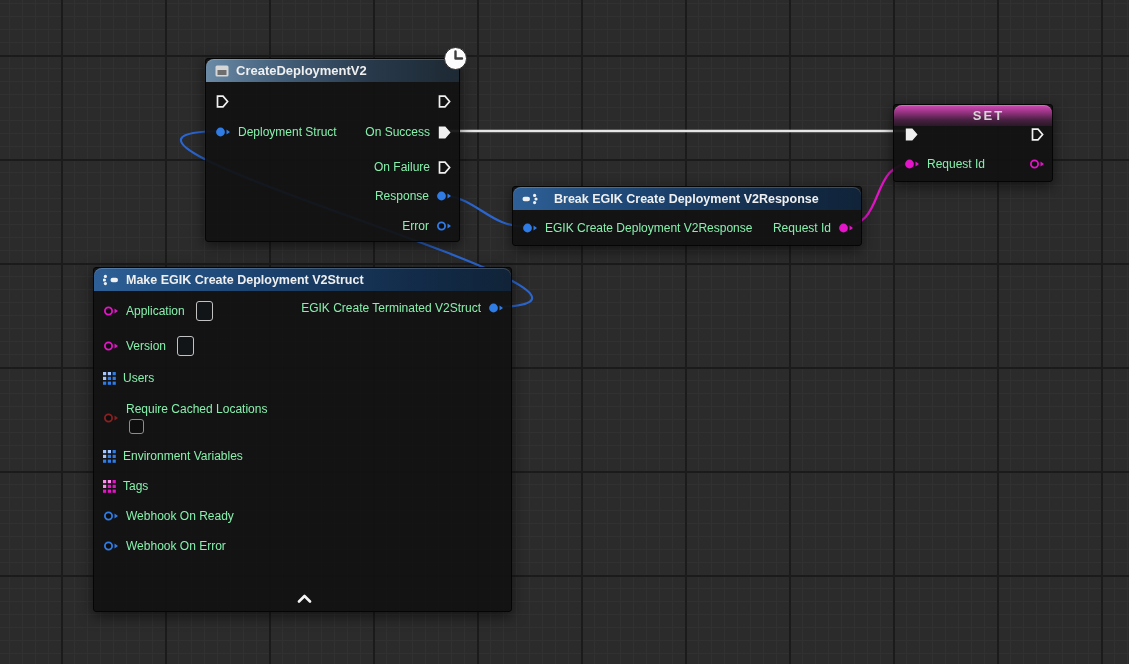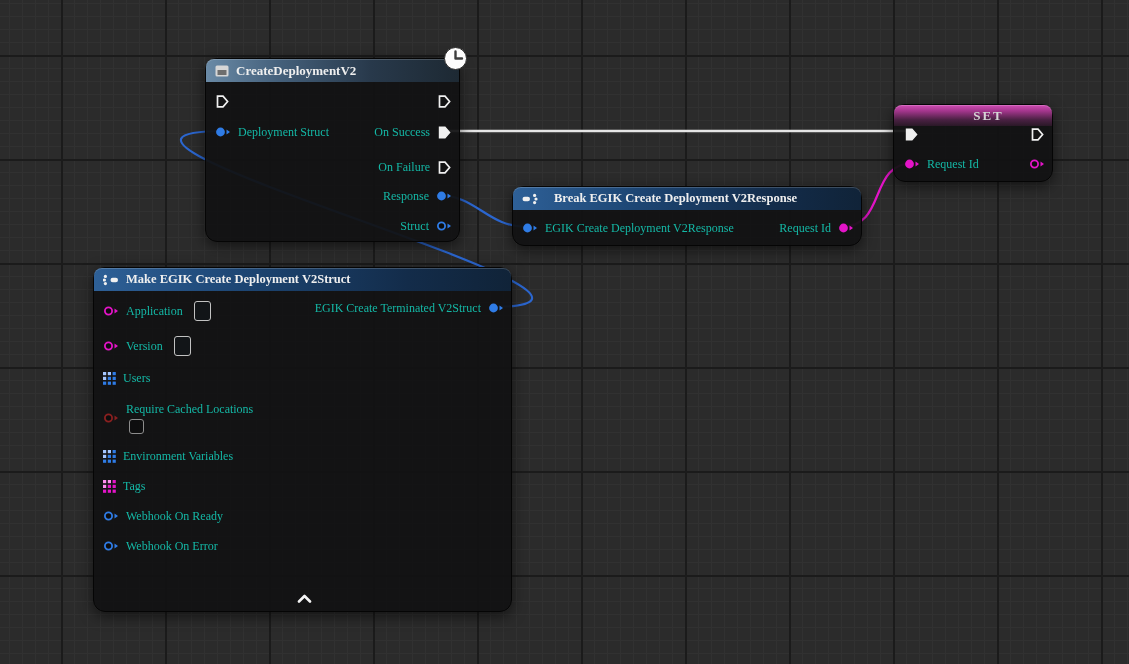--- a/index.html
+++ b/index.html
@@ -13,38 +13,37 @@
       linear-gradient(to right, #313131 0 1px, transparent 1px),
       linear-gradient(to bottom, #313131 0 1px, transparent 1px);
     background-size:104px 100%, 100% 104px, 13px 100%, 100% 13px;
     background-position:61px 0, 0 55px, 9px 0, 0 3px;
     background-repeat:repeat;
   }
   #wires{position:absolute; left:0; top:0; z-index:1;}
   .node{
     position:absolute; z-index:2;
     background:rgba(18,18,19,0.94);
-    border:1px solid #050505; border-radius:12px;
+    border:1px solid #050505; border-radius:3px;
     box-shadow:0 4px 14px rgba(0,0,0,0.55);
-    font-family:Liberation Serif, serif;
   }
   .node-header{
     height:23px; border-radius:8px 8px 0 0;
     display:flex; align-items:center; gap:7px; padding:0 9px;
     font-size:13px; font-weight:bold; color:#efefef;
     box-shadow:inset 0 1px 0 rgba(255,255,255,0.18);
     white-space:nowrap;
   }
   .hdr-create{background:linear-gradient(to right,#6a8aa6 0%,#45617c 28%,#28394b 65%,#1d2933 100%);}
   .hdr-blue{background:linear-gradient(to right,#2e6097 0%,#1d4674 35%,#132c4a 75%,#102338 100%);}
   .hdr-set{background:linear-gradient(to bottom,#cf4cb4 0%,#a4368d 28%,#4a2143 70%,#2a1827 100%);
            justify-content:center; color:#d6d6d6; letter-spacing:2px; font-size:13px;}
   .row{
     position:absolute; height:20px; display:flex; align-items:center; gap:7px;
-    font-size:12px; color:#14b8a6; white-space:nowrap;
+    font-size:12px; color:#86efac; white-space:nowrap;
   }
   .row.left{left:9px;}
   .row.right{right:7px; flex-direction:row-reverse;}
   .pinsvg{display:block;}
   .textbox{
     width:17px; height:20px; margin-left:4px;
     border:1px solid #c2c2c2; border-radius:3px;
     background:#121518; box-sizing:border-box;
   }
   .checkbox{
@@ -117,21 +116,21 @@
         <circle cx="5.5" cy="6" r="4.4" fill="var(--struct-blue)"></circle>
       </svg>
       <span>Response</span>
     </div>
 
     <div class="row right" style="top:157px;">
       <svg class="pinsvg" width="16" height="12">
         <path d="M11.5 3.4 L15 6 11.5 8.6 z" fill="var(--struct-blue)"></path>
         <circle cx="5.5" cy="6" r="3.6" fill="#0d0d0d" stroke="var(--struct-blue)" stroke-width="1.8"></circle>
       </svg>
-      <span>Struct</span>
+      <span>Error</span>
     </div>
   </div>
 
   <svg class="latent" style="left:443px; top:46px;" width="25" height="25">
     <circle cx="12.5" cy="12.5" r="11" fill="#fdfdfd" stroke="#2a2a2a" stroke-width="1"></circle>
     <path d="M12.5 12.5 V5.5 M12.5 12.5 H19" fill="none" stroke="#3d3d3d" stroke-width="2.4" stroke-linecap="round"></path>
   </svg>
 
   <div class="node" style="left:512px; top:186px; width:348px; height:58px;">
     <div class="node-header hdr-blue" style="font-size:12.5px;gap:16px;">

